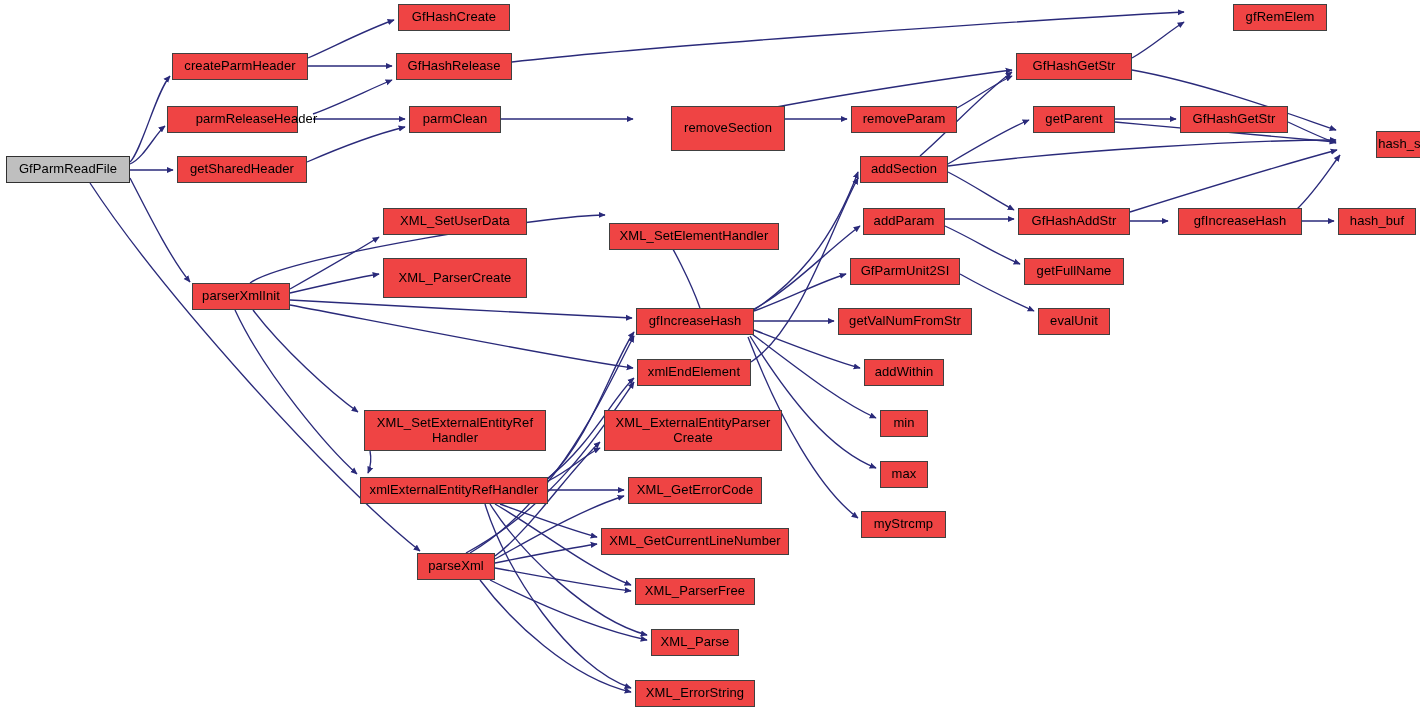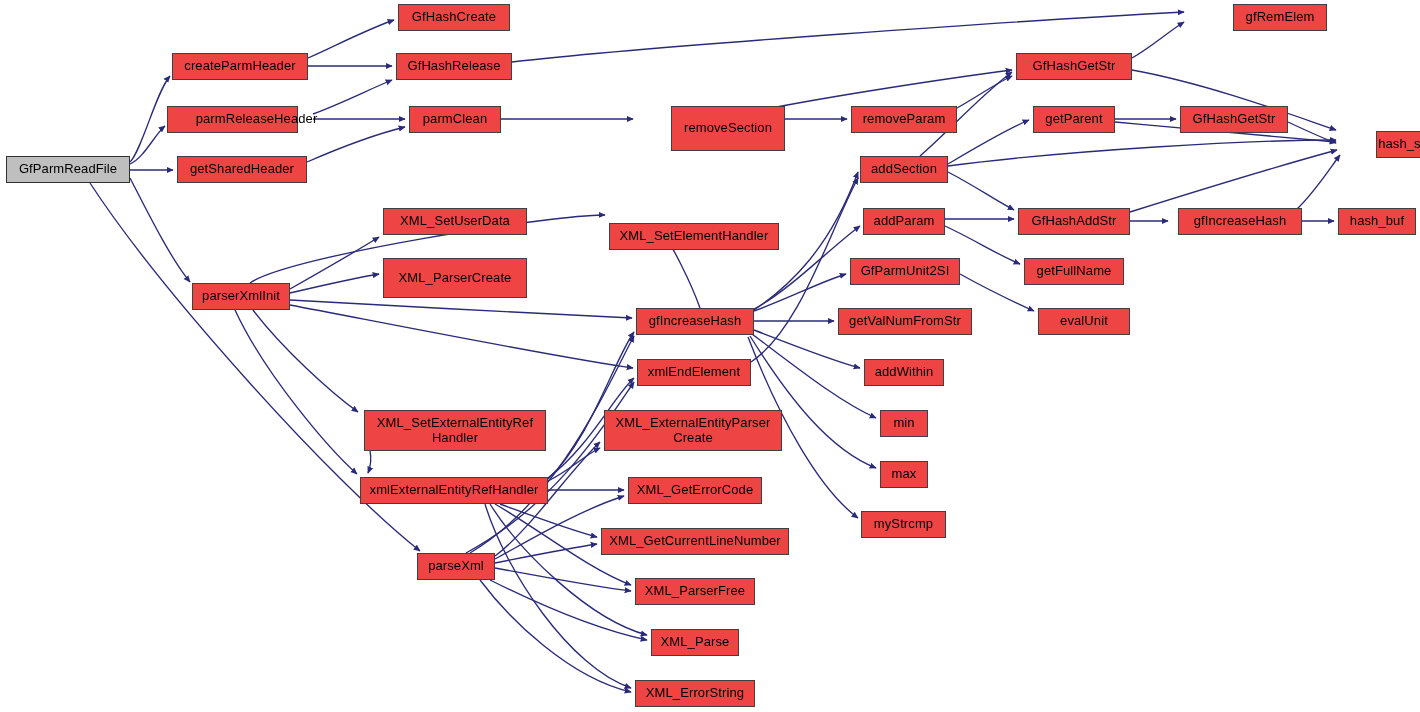--- a/index.html
+++ b/index.html
@@ -155,20 +155,20 @@
       <div class="node" style="left: 850px; top: 258px; width: 110px; height: 27px;"><span>GfParmUnit2SI</span></div>
       <div class="node" style="left: 838px; top: 308px; width: 134px; height: 27px;"><span>getValNumFromStr</span></div>
       <div class="node" style="left: 864px; top: 359px; width: 80px; height: 27px;"><span>addWithin</span></div>
       <div class="node" style="left: 880px; top: 410px; width: 48px; height: 27px;"><span>min</span></div>
       <div class="node" style="left: 880px; top: 461px; width: 48px; height: 27px;"><span>max</span></div>
       <div class="node" style="left: 861px; top: 511px; width: 85px; height: 27px;"><span>myStrcmp</span></div>
       <div class="node" style="left: 1033px; top: 106px; width: 82px; height: 27px;"><span>getParent</span></div>
       <div class="node" style="left: 1016px; top: 53px; width: 116px; height: 27px;"><span>GfHashGetStr</span></div>
       <div class="node" style="left: 1018px; top: 208px; width: 112px; height: 27px;"><span>GfHashAddStr</span></div>
       <div class="node" style="left: 1024px; top: 258px; width: 100px; height: 27px;"><span>getFullName</span></div>
-      <div class="node" style="left: 1038px; top: 308px; width: 92px; height: 27px;"><span>evalUnit</span></div>
+      <div class="node" style="left: 1038px; top: 308px; width: 72px; height: 27px;"><span>evalUnit</span></div>
       <div class="node" style="left: 1180px; top: 106px; width: 108px; height: 27px;"><span>GfHashGetStr</span></div>
       <div class="node" style="left: 1172px; top: 208px; width: 124px; height: 27px; margin-left: 6px;"><span>gfIncreaseHash</span></div>
       <div class="node" style="left: 1188px; top: 4px; width: 94px; height: 27px; margin-left: 45px;"><span>gfRemElem</span></div>
       <div class="node" style="left: 1340px; top: 131px; width: 55px; height: 27px; margin-left: 36px;"><span>hash_str</span></div>
       <div class="node" style="left: 1338px; top: 208px; width: 78px; height: 27px;"><span>hash_buf</span></div>
     </div>
 </div>
 
 </body></html>

